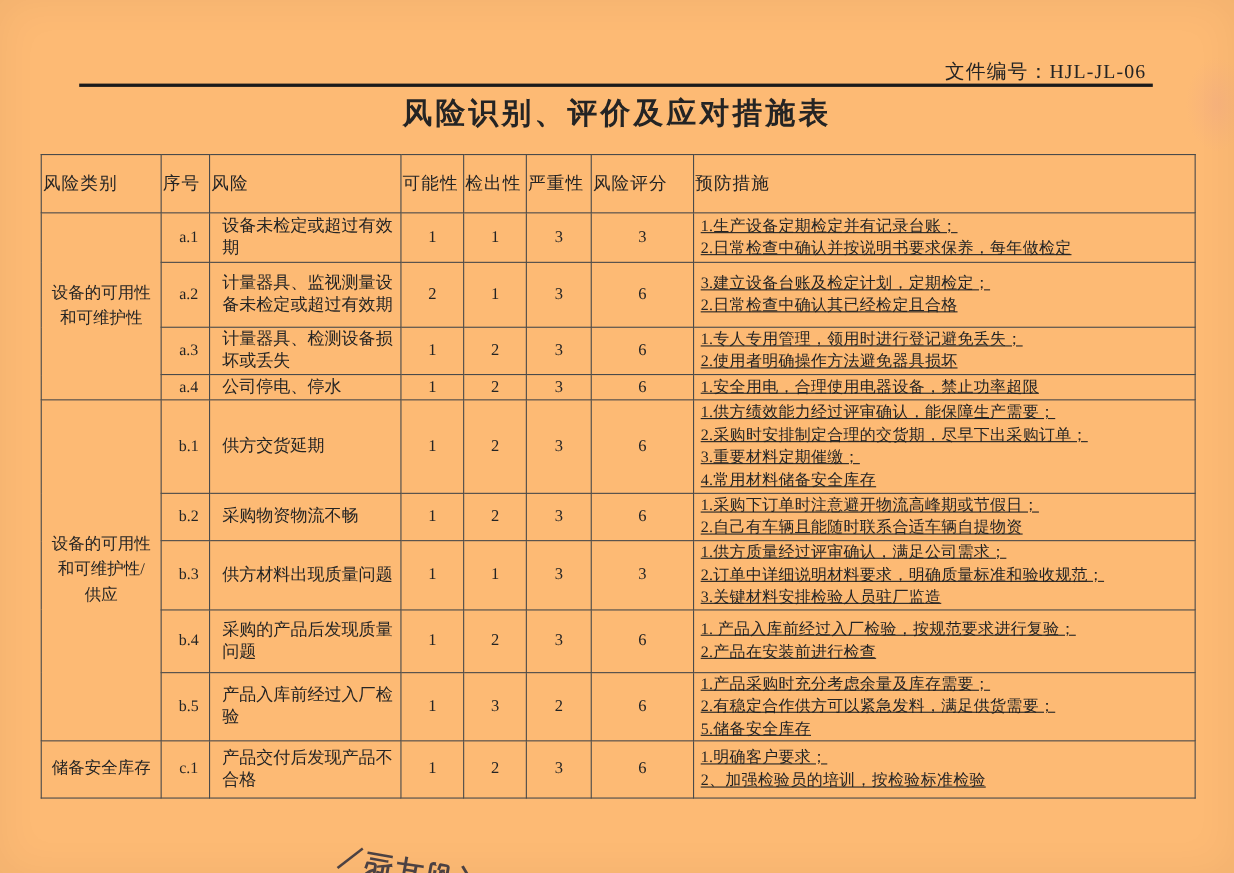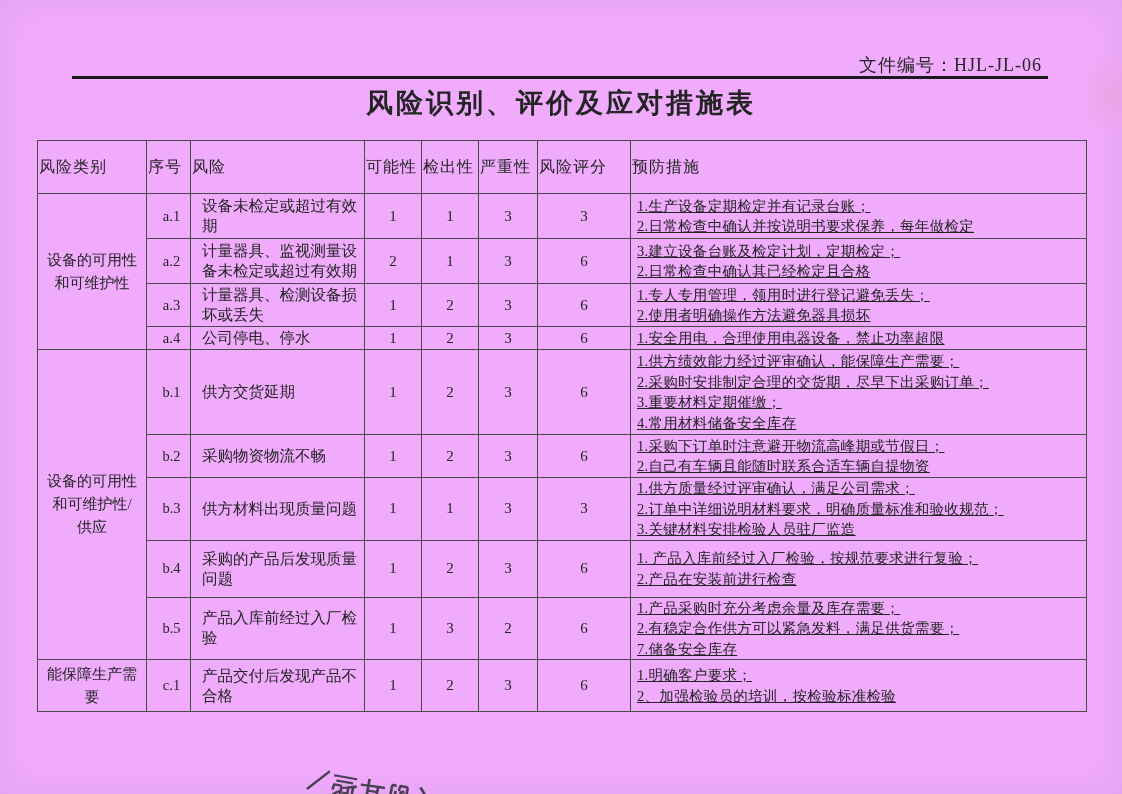--- a/index.html
+++ b/index.html
@@ -1,18 +1,18 @@
 <!DOCTYPE html>
 <html><head>
 <meta charset="utf-8">
 <style>
   html,body{margin:0;padding:0;background:#cfcfcd;}
   .page{
     position:relative;width:1122px;height:794px;margin:0 auto;
-    background:#f0abfc;overflow:hidden;color:#242424;
+    background:#fdba74;overflow:hidden;color:#242424;
     font-family:"Liberation Serif","DejaVu Serif",serif;
     box-shadow:inset 0 0 40px rgba(0,0,0,0.05);
   }
   .doc-number{
     position:absolute;top:53px;left:0;width:1042px;text-align:right;
     font-size:18px;letter-spacing:1px;
   }
   .header-rule{
     position:absolute;top:76px;left:72px;width:976px;height:3px;background:#1b1b1b;
   }
@@ -85,21 +85,21 @@
       <td class="num-cell">1</td>
       <td class="num-cell">1</td>
       <td class="num-cell">3</td>
       <td class="num-cell">3</td>
       <td class="measures-cell">
         <div class="measure-line">1.生产设备定期检定并有记录台账；</div>
         <div class="measure-line">2.日常检查中确认并按说明书要求保养，每年做检定</div>
       </td>
     </tr>
 
-    <tr style="height:45px">
+    <tr style="height:59px">
       <td class="seq-cell">a.2</td>
       <td class="risk-cell">计量器具、监视测量设备未检定或超过有效期</td>
       <td class="num-cell">2</td>
       <td class="num-cell">1</td>
       <td class="num-cell">3</td>
       <td class="num-cell">6</td>
       <td class="measures-cell">
         <div class="measure-line">3.建立设备台账及检定计划，定期检定；</div>
         <div class="measure-line">2.日常检查中确认其已经检定且合格</div>
       </td>
@@ -189,26 +189,26 @@
     <tr style="height:48px">
       <td class="seq-cell">b.5</td>
       <td class="risk-cell">产品入库前经过入厂检验</td>
       <td class="num-cell">1</td>
       <td class="num-cell">3</td>
       <td class="num-cell">2</td>
       <td class="num-cell">6</td>
       <td class="measures-cell">
         <div class="measure-line">1.产品采购时充分考虑余量及库存需要；</div>
         <div class="measure-line">2.有稳定合作供方可以紧急发料，满足供货需要；</div>
-        <div class="measure-line">7.储备安全库存</div>
+        <div class="measure-line">5.储备安全库存</div>
       </td>
     </tr>
 
     <tr style="height:52px">
-      <td class="cat-cell" rowspan="1">能保障生产需要</td>
+      <td class="cat-cell" rowspan="1">储备安全库存</td>
       <td class="seq-cell">c.1</td>
       <td class="risk-cell">产品交付后发现产品不合格</td>
       <td class="num-cell">1</td>
       <td class="num-cell">2</td>
       <td class="num-cell">3</td>
       <td class="num-cell">6</td>
       <td class="measures-cell">
         <div class="measure-line">1.明确客户要求；</div>
         <div class="measure-line">2、加强检验员的培训，按检验标准检验</div>
       </td>

